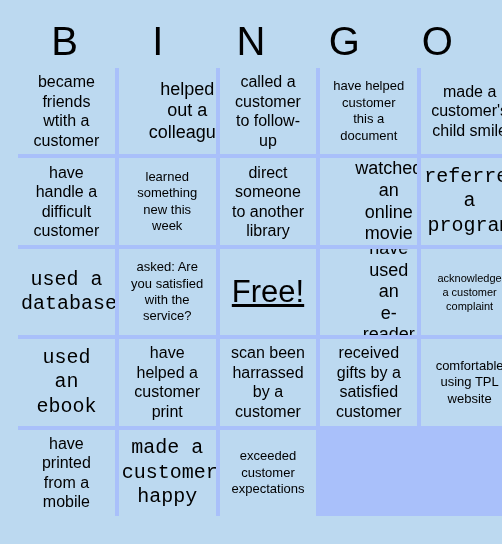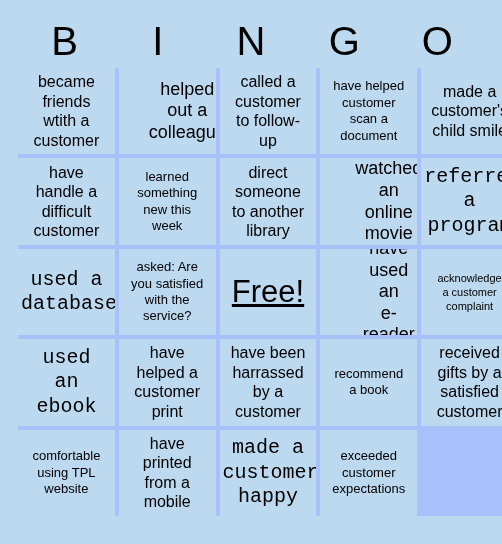--- a/index.html
+++ b/index.html
@@ -108,21 +108,21 @@
       </div>
       <div class="bingo-cell fs-md">
         <span class="cell-text">called a
 customer
 to follow-
 up</span>
       </div>
       <div class="bingo-cell fs-sm">
         <span class="cell-text">have helped
 customer
-scan a
+this a
 document</span>
       </div>
       <div class="bingo-cell fs-md">
         <span class="cell-text">made a
 customer's
 child smile</span>
       </div>
       <div class="bingo-cell fs-md">
         <span class="cell-text">have
 handle a
@@ -179,28 +179,24 @@
 an
 ebook</span>
       </div>
       <div class="bingo-cell fs-md">
         <span class="cell-text">have
 helped a
 customer
 print</span>
       </div>
       <div class="bingo-cell fs-md">
-        <span class="cell-text">have been
+        <span class="cell-text">scan been
 harrassed
 by a
 customer</span>
-      </div>
-      <div class="bingo-cell fs-sm">
-        <span class="cell-text">recommend
-a book</span>
       </div>
       <div class="bingo-cell fs-md">
         <span class="cell-text">received
 gifts by a
 satisfied
 customer</span>
       </div>
       <div class="bingo-cell fs-sm">
         <span class="cell-text">comfortable
 using TPL

